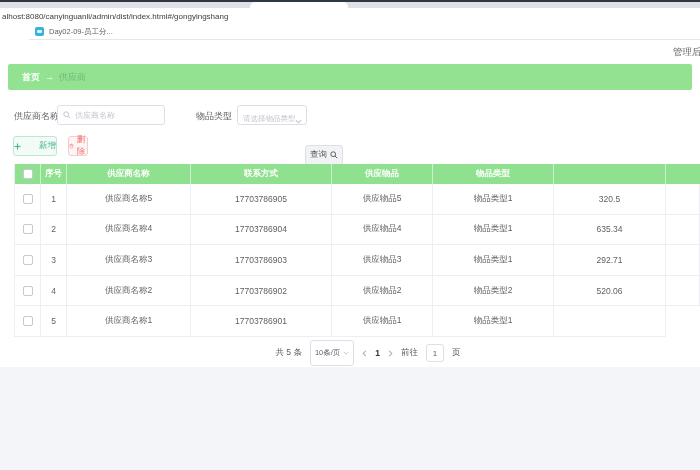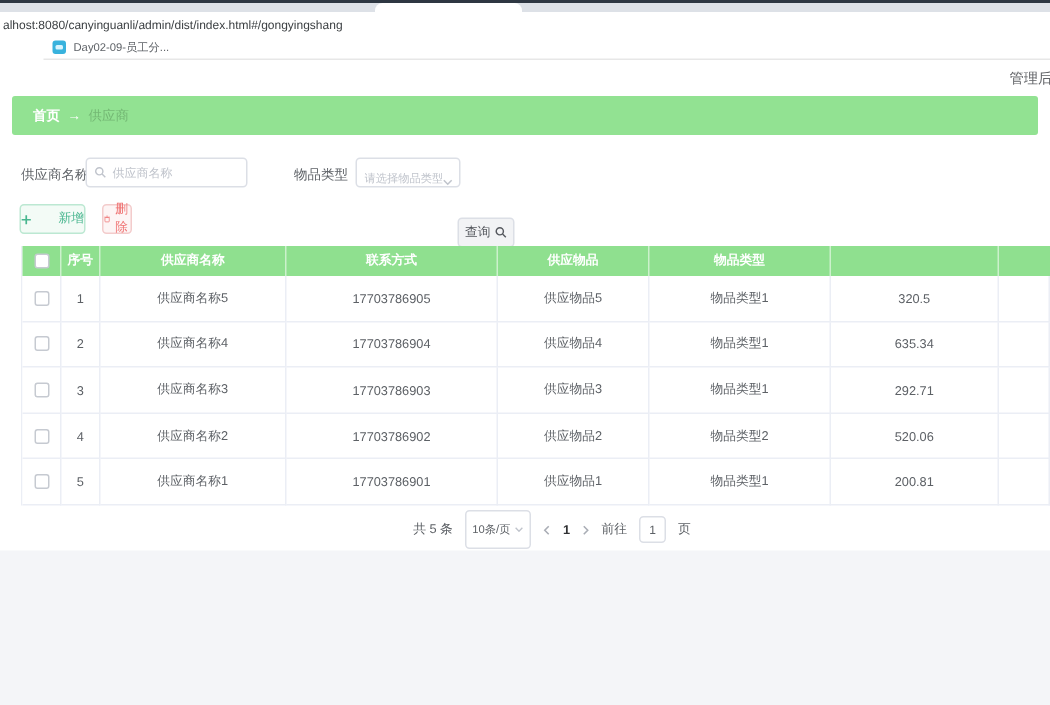--- a/index.html
+++ b/index.html
@@ -187,21 +187,20 @@
     </div>
     <div class="trow">
       <div class="td">
           <span class="cbx"></span>
         </div>
       <div class="td">5</div>
       <div class="td">供应商名称1</div>
       <div class="td">17703786901</div>
       <div class="td">供应物品1</div>
       <div class="td">物品类型1</div>
-      <div class="td">200.81</div>
       <div class="td"></div>
     </div>
   </div>
 
   <div class="pager">
     <span>共 5 条</span>
     <span class="size-select">
       <span>10条/页</span>
       <svg width="6" height="4" viewBox="0 0 8 5">
           <polyline points="1,1 4,4 7,1" fill="none" stroke="#c0c4cc" stroke-width="1.2"></polyline>

